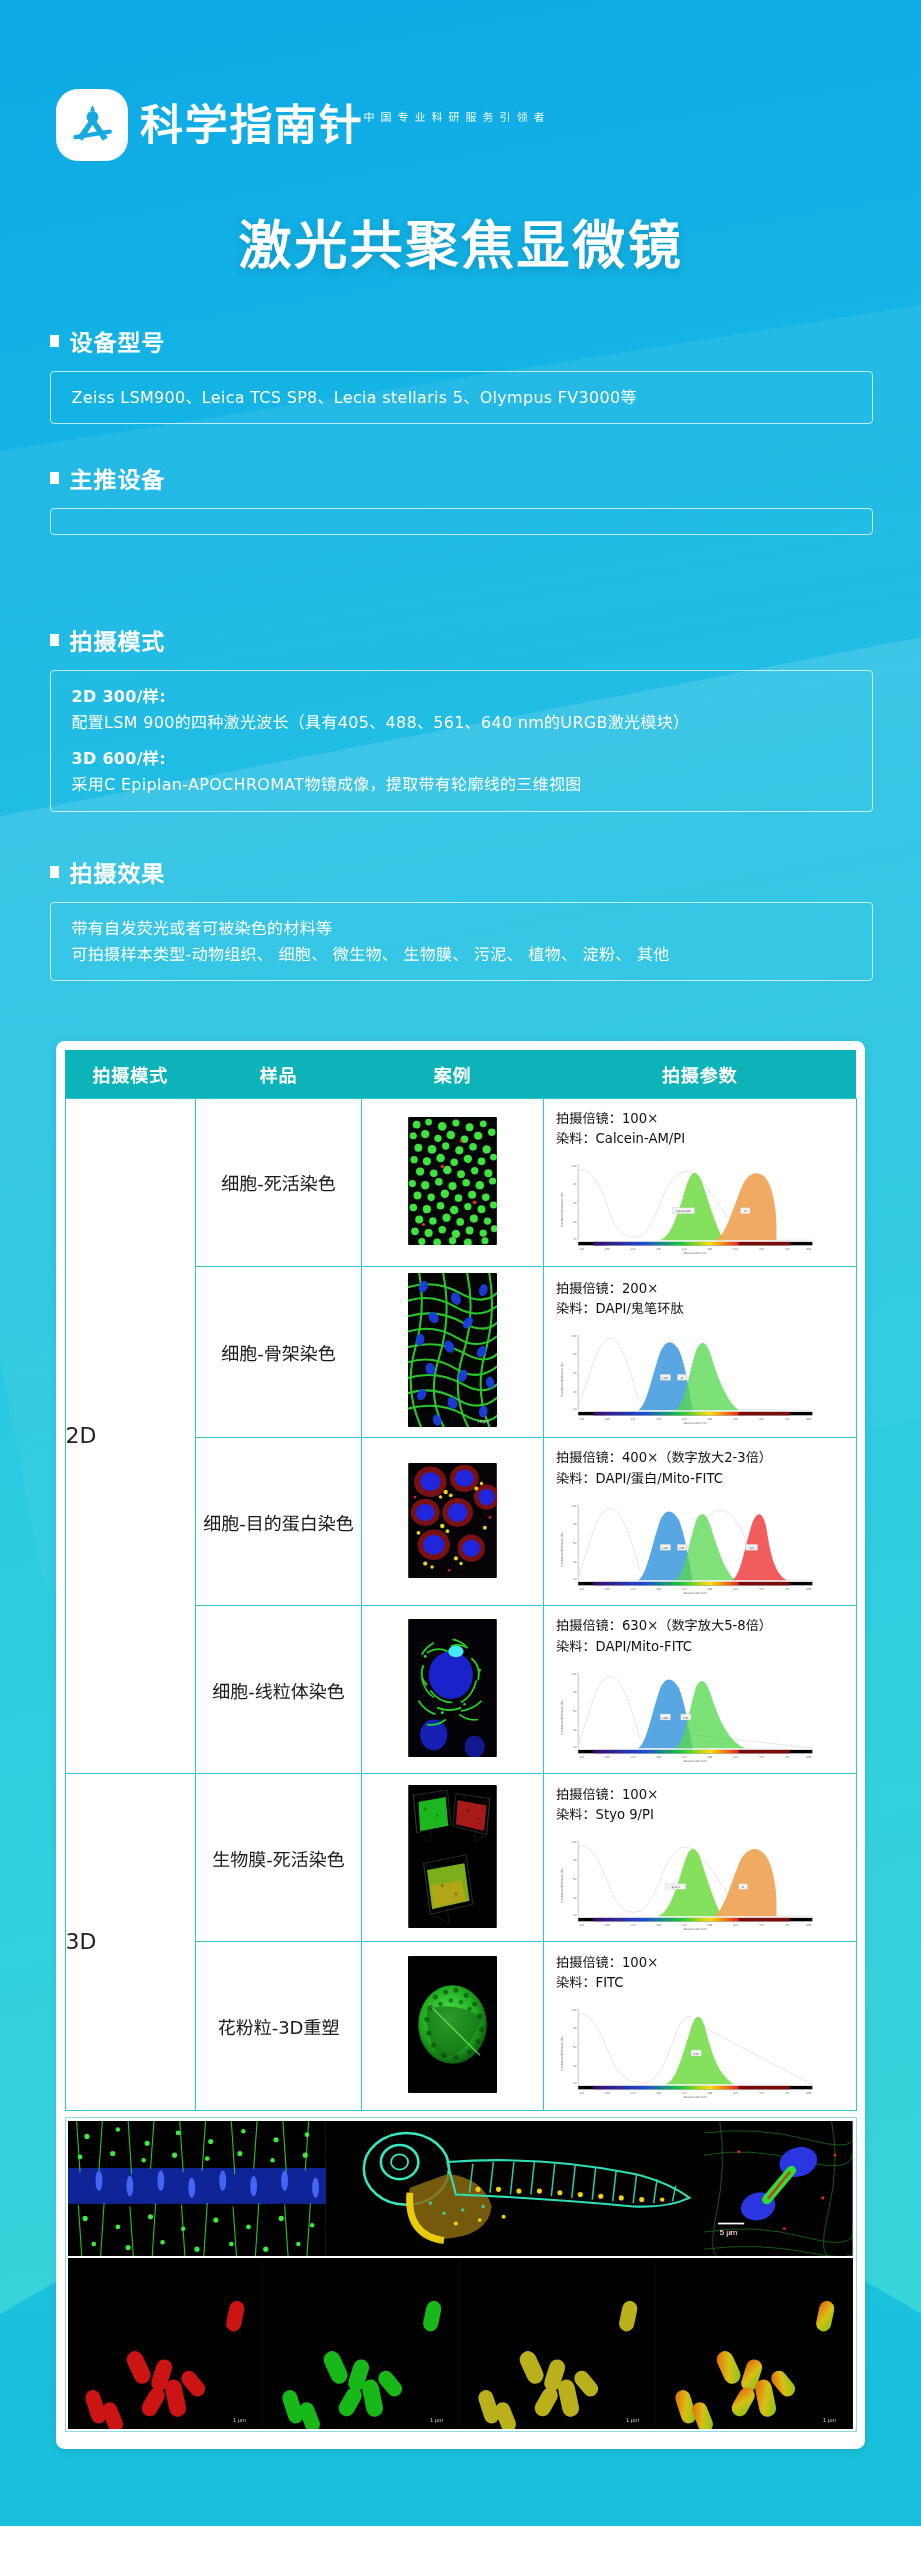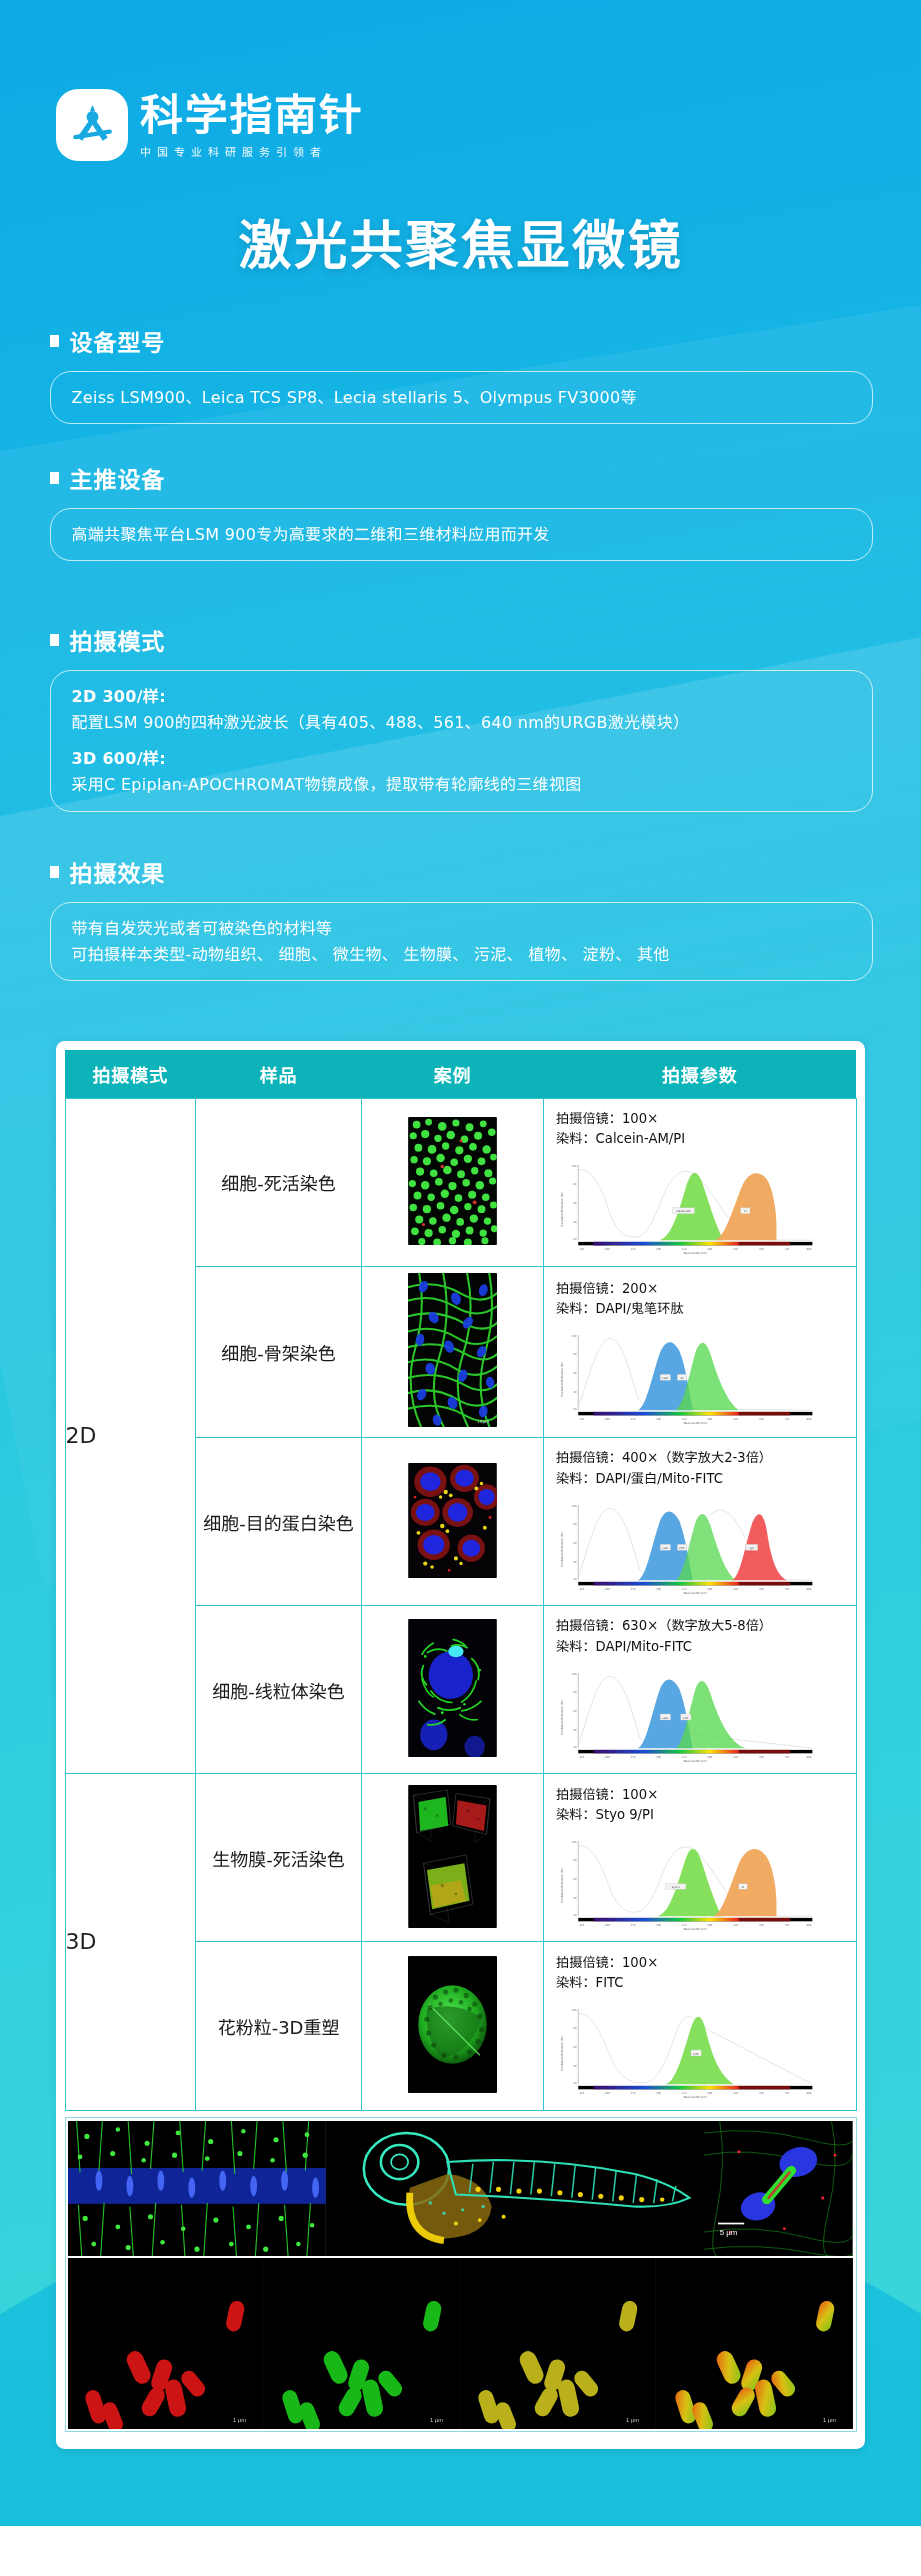--- a/index.html
+++ b/index.html
@@ -37,21 +37,21 @@
     background:linear-gradient(180deg,#1cc3dd 0%, #16bcd9 100%);
   }
   .bg-bottom-white { position:absolute; left:0; top:2526px; width:922px; height:51px; background:#fff; }
 
   
   #logo-row { position:absolute; left:56px; top:89px; display:flex; align-items:center; gap:12px; }
   .logo-mark {
     width:72px; height:72px; border-radius:22px; background:#fff;
     display:flex; align-items:center; justify-content:center; flex:0 0 auto;
   }
-  .logo-text-wrap { display:flex; flex-direction:column; justify-content:flex-start; padding-top:1.7px; }
+  .logo-text-wrap { display:flex; justify-content:flex-start; padding-top:1.7px; }
   .logo-cn {
     font-size:43px; font-weight:bold; color:#fff; line-height:1.05;
     letter-spacing:1.7px; font-family:"DejaVu Sans","Liberation Sans",sans-serif;
   }
   .logo-sub {
     font-size:11px; color:#fff; letter-spacing:6px; margin-top:5.1px; opacity:.95;
     font-family:Liberation Serif, serif;
   }
 
   
@@ -64,21 +64,21 @@
 
   
   .section { position:absolute; left:50px; width:823px; }
   .sec-head { display:flex; align-items:center; gap:10.2px; margin-bottom:12.8px;text-align:right; }
   .sec-bullet { width:9.4px; height:12px; background:#fff; flex:0 0 auto; }
   .sec-title {
     font-size:23px; font-weight:bold; color:#fff; letter-spacing:0.9px;
     font-family:"DejaVu Sans","Liberation Sans",sans-serif;
   }
   .sec-box {
-    border:1.3px solid rgba(255,255,255,.72); border-radius:21px;
+    border:1.3px solid rgba(255,255,255,.72); border-radius:4px;
     padding:12.8px 20.5px; color:#fff;
     font-family:"DejaVu Sans","Liberation Sans",sans-serif;
   }
   .box-line { font-size:16px; line-height:1.62; letter-spacing:0.3px; }
   .box-line.bold { font-weight:bold; }
   .box-gap { height:11px; }
 
   
   #table-card {
     position:absolute; left:56px; top:1041px; width:809px;
@@ -155,21 +155,20 @@
     <div class="box-line">Zeiss LSM900、Leica TCS SP8、Lecia stellaris 5、Olympus FV3000等</div>
   </div>
 </div>
 
 <div class="section" style="top:461px">
   <div class="sec-head">
     <span class="sec-bullet"></span>
     <span class="sec-title">主推设备</span>
   </div>
   <div class="sec-box">
-    <div class="box-line">高端共聚焦平台LSM 900专为高要求的二维和三维材料应用而开发</div>
   </div>
 </div>
 
 <div class="section" style="top:623px">
   <div class="sec-head">
     <span class="sec-bullet"></span>
     <span class="sec-title">拍摄模式</span>
   </div>
   <div class="sec-box">
     <div class="box-line bold">2D 300/样:</div>

